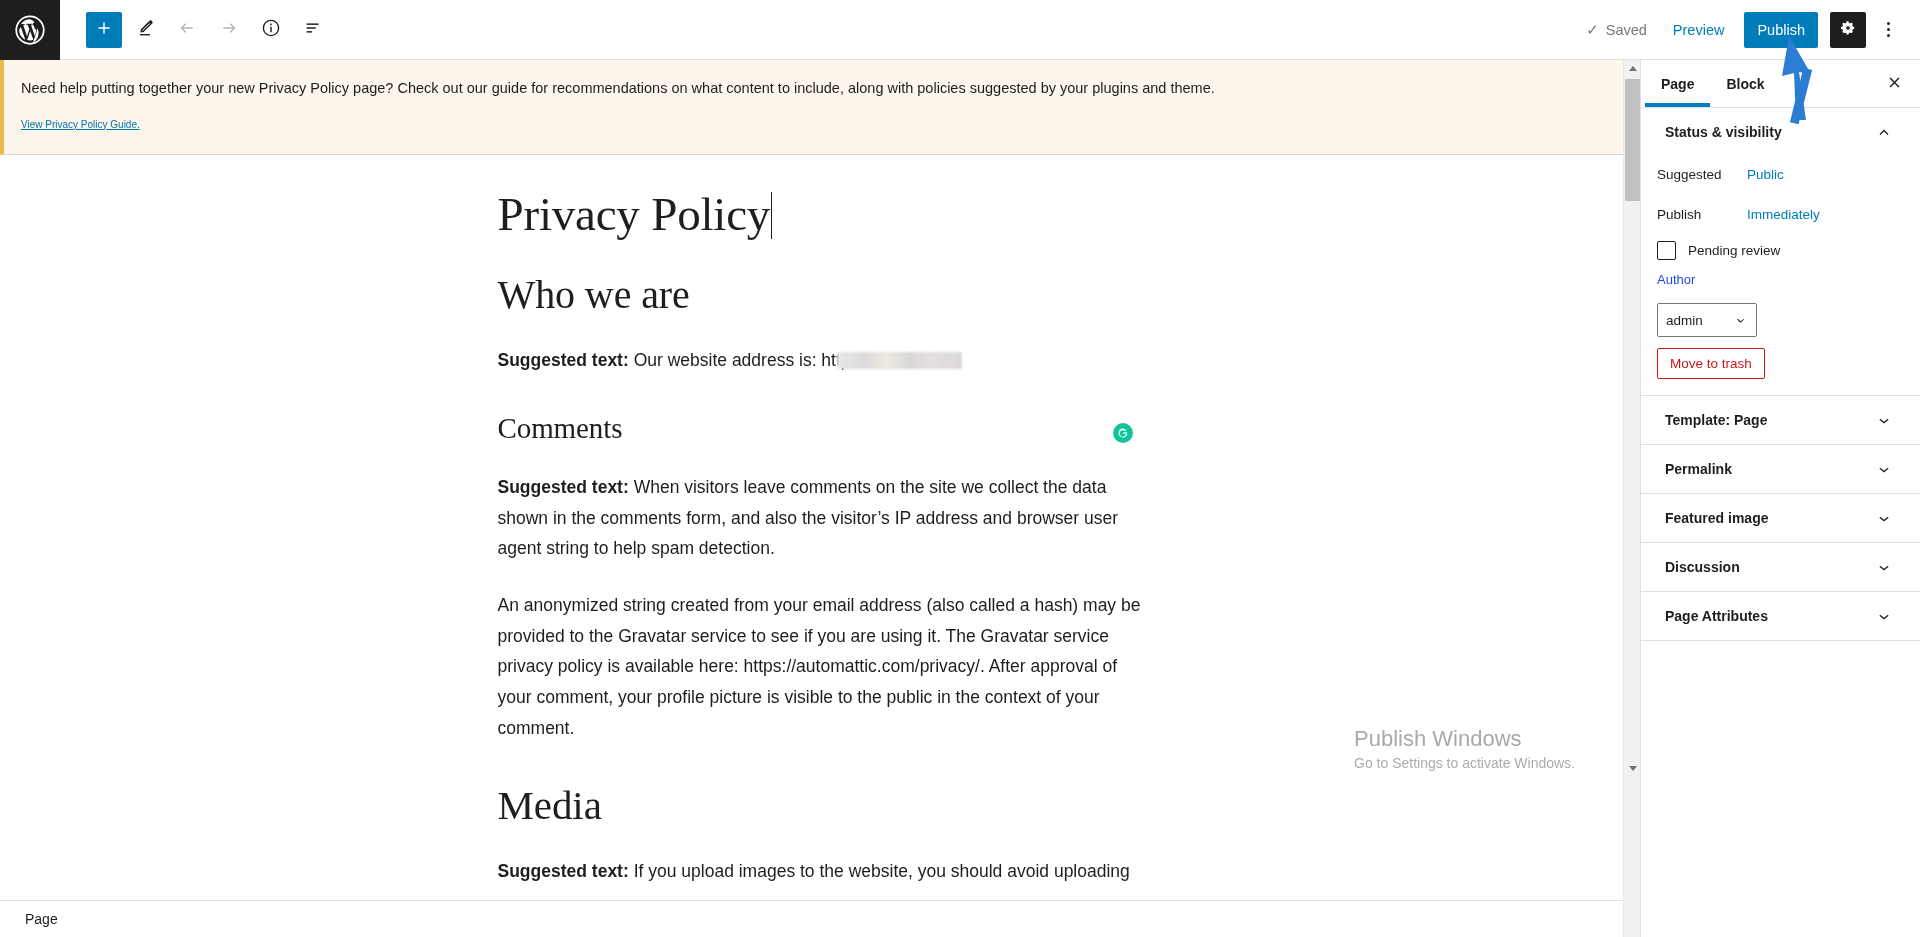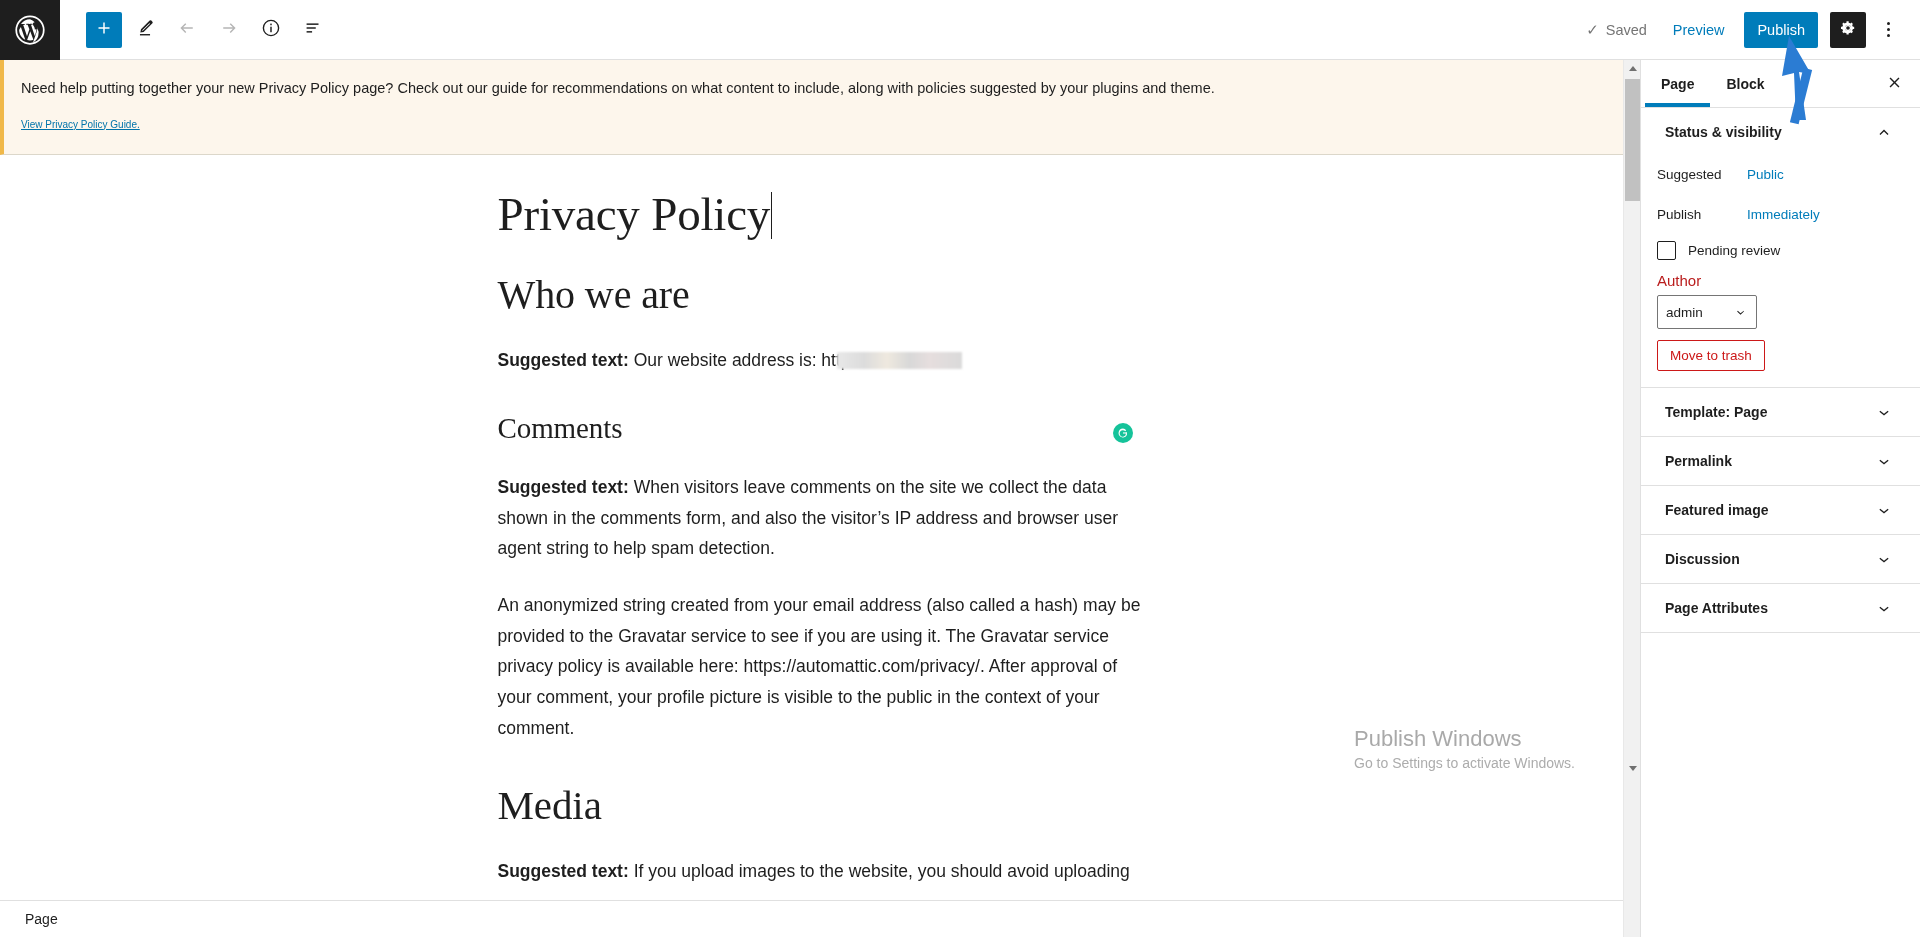--- a/index.html
+++ b/index.html
@@ -408,23 +408,23 @@
     border: 1.5px solid #1e1e1e;
     border-radius: 2px;
     background: #fff;
     cursor: pointer;
     flex: none;
   }
   .cb-label { font-size: 13.5px; color: #1e1e1e; cursor: pointer; }
 
   .field-label {
     display: block;
-    font-size: 15px;
-    color: #b91c1c;
-    margin-bottom: 6px;
+    font-size: 13px;
+    color: #1d4ed8;
+    margin-bottom: 16px;
   }
   .author-select {
     position: relative;
     width: 100px;
     height: 31px;
     border: 1px solid #757575;
     border-radius: 2px;
     background: #fff;
     display: flex;
     align-items: center;

